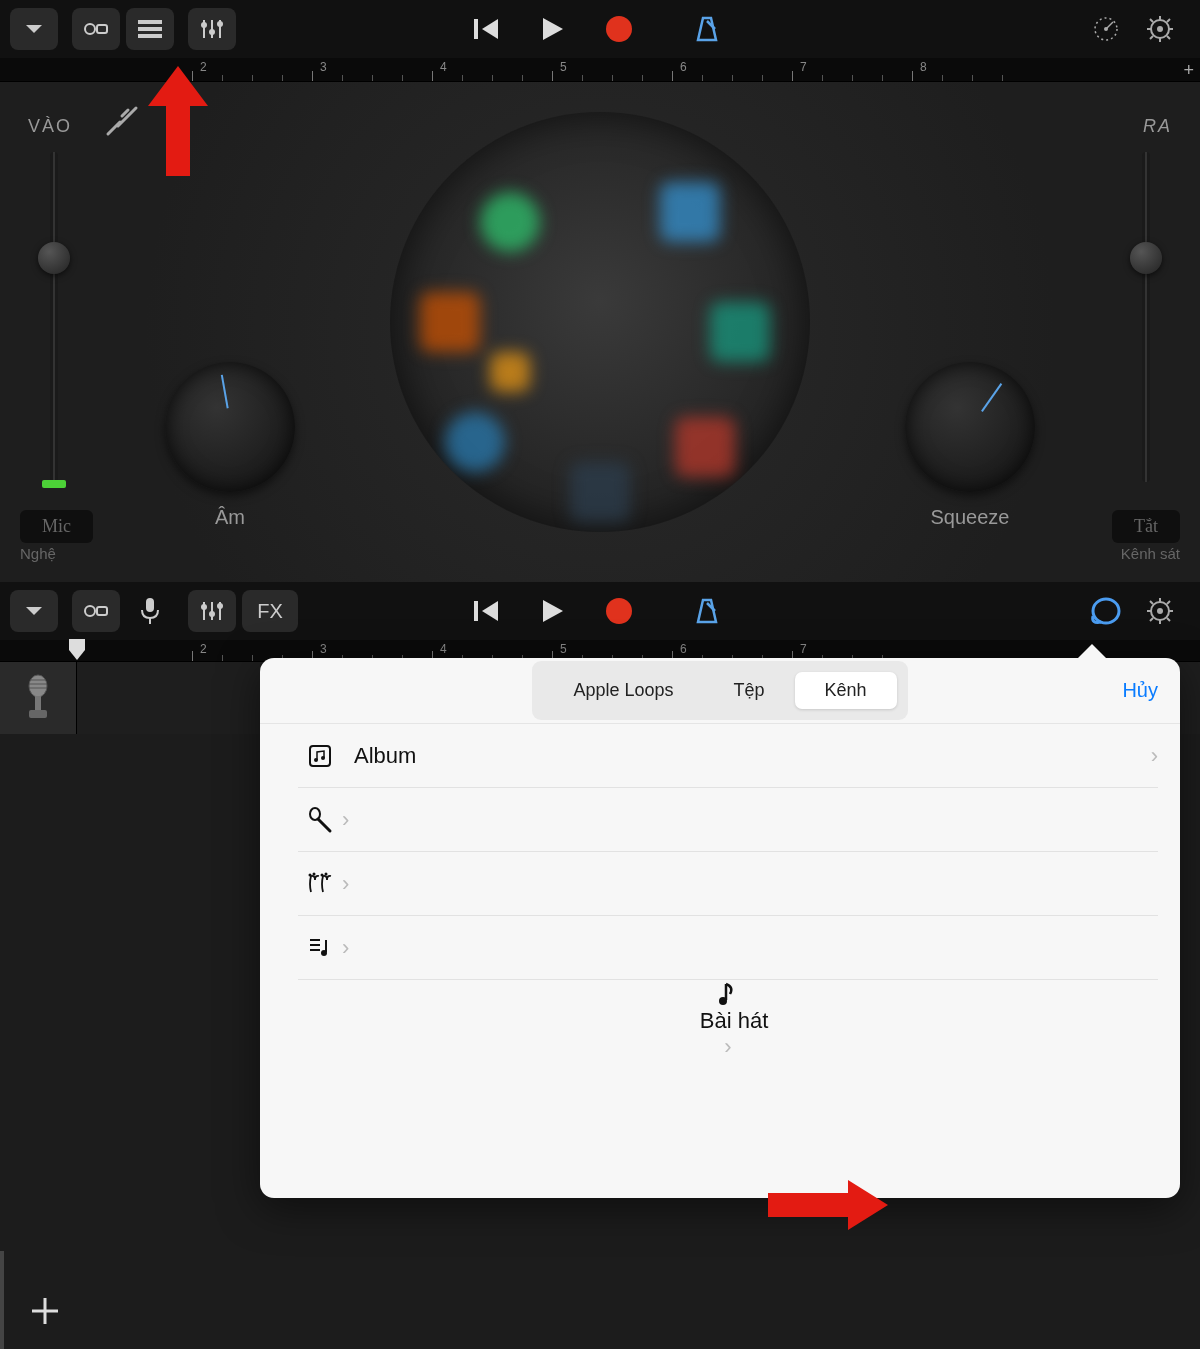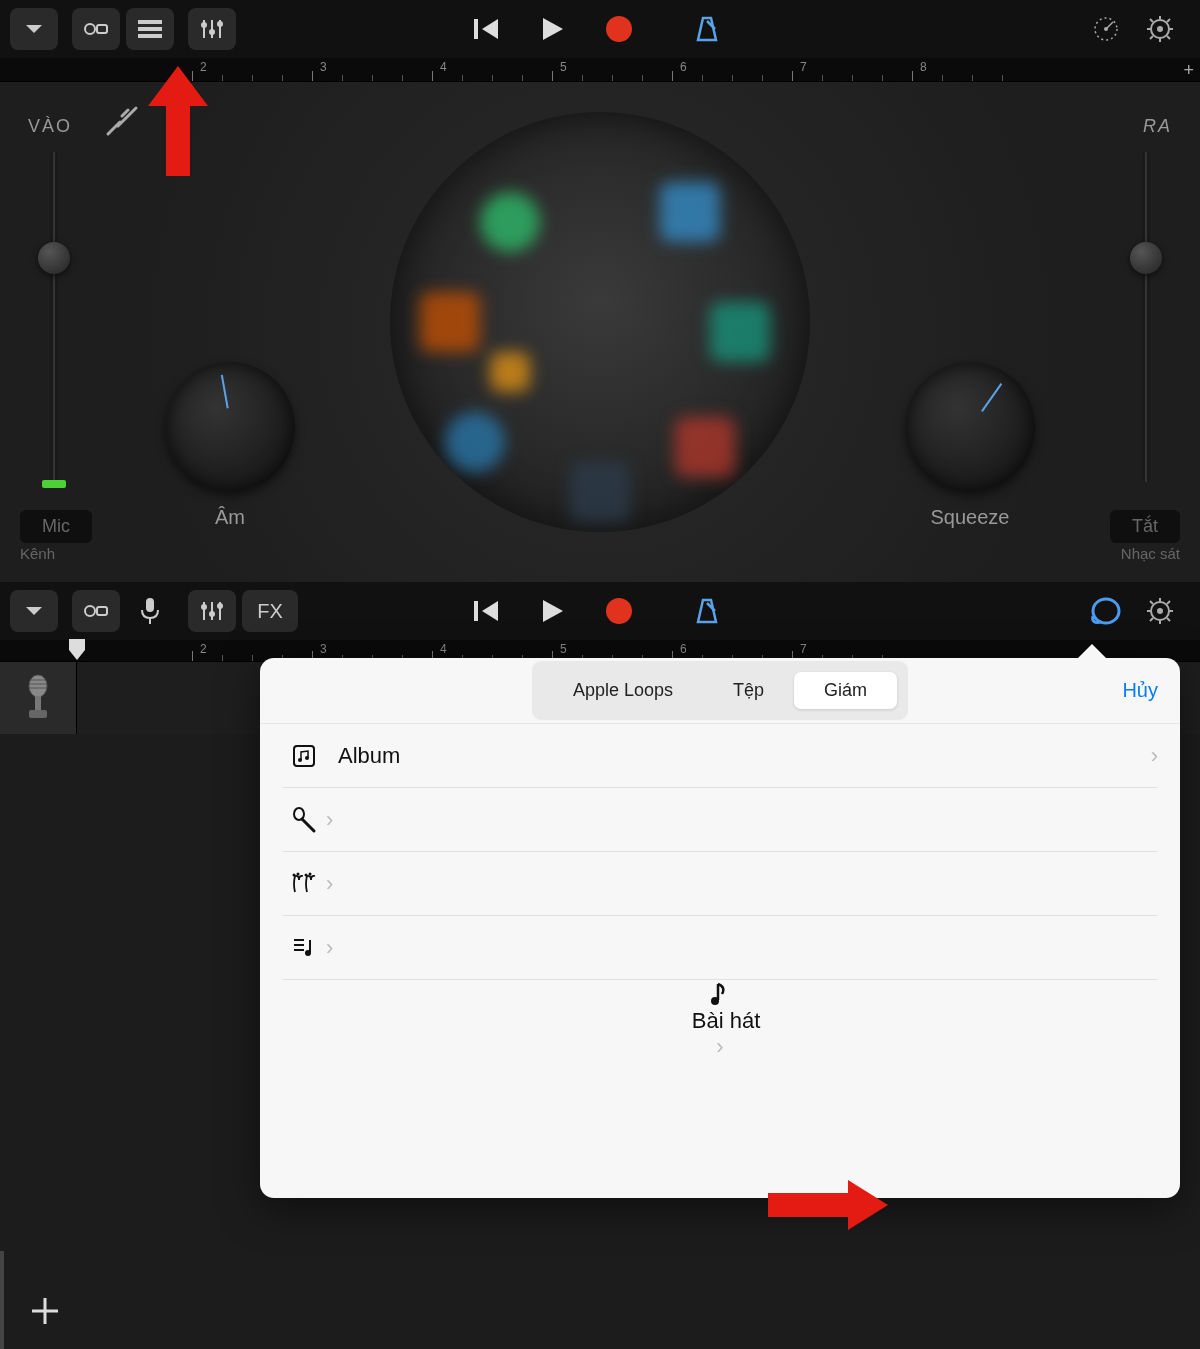--- a/index.html
+++ b/index.html
@@ -64,21 +64,21 @@
     .b7 { left:180px; bottom:10px; background:#2c3e50; }
     .b14 { left:100px; top:240px; background:#f39c12; width:40px; height:40px; }
     
     .tip-box { position:absolute; left:50%; top:200px; transform:translateX(-50%); width:390px; text-align:center; z-index: 3; }
     .tip-text { color:#ccc; font-size:19px; line-height:1.45; margin-bottom:18px; }
     .ok-btn { display:inline-block; background:#3a3a3a; color:#5aa3e8; padding:8px 28px; border-radius:6px; font-size:18px; }
     
     .bottom-labels-top { position:absolute; bottom:20px; left:0; right:0; height:44px; }
     .mic-lbl { position:absolute; left:20px; bottom:0; }
     .tat-lbl { position:absolute; right:20px; bottom:0; text-align:right; }
-    .btm-pill { background:#0f0f0f; padding:6px 22px; border-radius:6px; color:#666; font-size:18px; margin-bottom:2px; display:inline-block; }
+    .btm-pill { background:#0f0f0f; padding:6px 22px; border-radius:6px; color:#666; font-size:18px; margin-bottom:2px; display:inline-block;font-family:Liberation Serif, serif; }
     .btm-sub { color:#666; font-size:15px; }
     
     
     .arrow-red { position:absolute; z-index:10; }
     .arrow-red.a1 { left:138px; top:56px; }
     .arrow-red.a2 { left:758px; top:593px; }
     
     
     .track-row { height: 72px; position: relative; display:flex; }
     .track-head { width: 76px; background:#2a2a2a; display:flex; align-items:center; justify-content:center; }
@@ -88,21 +88,21 @@
     
     
     .popover { position:absolute; right:20px; top:76px; width: 920px; height: 540px; background: #f7f7f7; border-radius: 14px; box-shadow: 0 10px 40px rgba(0,0,0,0.5); z-index:5; }
     .popover::before { content:''; position:absolute; right:74px; top:-14px; width:0; height:0; border:14px solid transparent; border-bottom-color:#f7f7f7; border-top:none; }
     .pop-header { height: 66px; display:flex; align-items:center; padding: 0 18px; border-bottom: 1px solid #e5e5e5; position:relative; }
     .segmented { display:flex; background:#e9e9e9; border-radius:9px; padding:11px; margin: 0 auto; }
     .seg-item { padding: 8px 30px; font-size:18px; color:#222; border-radius:7px; cursor:pointer; }
     .seg-item.active { background:#fff; box-shadow: 0 1px 3px rgba(0,0,0,0.15); font-weight: 500; }
     .cancel-btn { position:absolute; right:22px; color:#0a7cff; font-size:20px; cursor:pointer; }
     
-    .pop-list { padding: 0 22px 0 22px; }
+    .pop-list { padding: 0 22px 0 22px; margin-left: 16px; }
     .list-row { display:flex; align-items:center; height:64px; border-bottom:1px solid #e2e2e2; cursor:pointer; }
     .list-row:last-child { border-bottom:none;flex-direction:column; }
     .row-icon { width:44px; display:flex; justify-content:center; color:#111; }
     .row-label { font-size:22px; color:#111; padding-left:12px; flex:1; }
     .row-chevron { color:#bbb; font-size:22px; }
     
     .side-bar-vert { position:absolute; left:0; top:669px; width:4px; height:160px; background:#444; }
   </style>
 </head>
 <body>
@@ -269,25 +269,25 @@
           <div class="blob b6"></div>
         <div class="blob b7"></div>
           <div class="blob b14"></div>
       </div>
     </div>
 
 
     <div class="bottom-labels-top">
       <div class="mic-lbl">
         <div class="btm-pill">Mic</div>
-        <div class="btm-sub">Kênh</div>
+        <div class="btm-sub">Nghệ</div>
       </div>
       <div class="tat-lbl">
         <div class="btm-pill">Tắt</div>
-        <div class="btm-sub">Nhạc sát</div>
+        <div class="btm-sub">Kênh sát</div>
       </div>
     </div>
   </div>
 
   <div class="arrow-red a1">
     <svg width="80" height="130" viewBox="0 0 80 130">
         <path d="M40 10 L70 50 L52 50 L52 120 L28 120 L28 50 L10 50 Z" fill="#e31b12"></path>
       </svg>
   </div>
 </div>
@@ -438,21 +438,21 @@
     <svg width="140" height="60" viewBox="0 0 140 60">
         <path d="M130 30 L90 5 L90 18 L10 18 L10 42 L90 42 L90 55 Z" fill="#e31b12"></path>
       </svg>
   </div>
 
   <div class="popover">
     <div class="pop-header">
       <div class="segmented" id="segmented">
           <div class="seg-item">Apple Loops</div>
           <div class="seg-item">Tệp</div>
-          <div class="seg-item active">Giám</div>
+          <div class="seg-item active">Kênh</div>
         </div>
       <div class="cancel-btn">Hủy</div>
     </div>
     <div class="pop-list" id="pop-list">
         <div class="list-row">
           <div class="row-icon">
             <svg width="28" height="28" viewBox="0 0 28 28">
               <rect x="4" y="4" width="20" height="20" rx="3" fill="none" stroke="#111" stroke-width="2"></rect>
               <path d="M11 18 L11 10 L18 9 L18 16" fill="none" stroke="#111" stroke-width="1.5"></path>
               <circle cx="10" cy="18" r="2" fill="#111"></circle>

